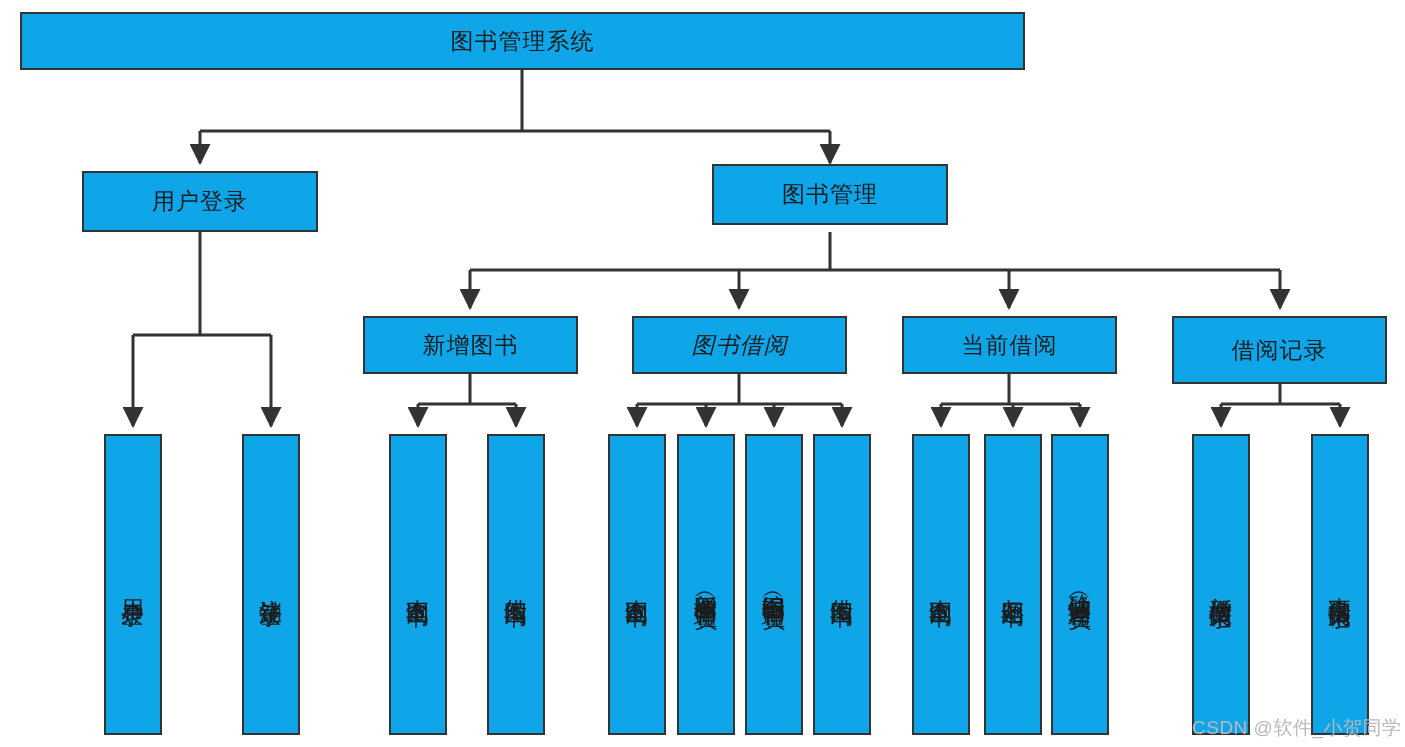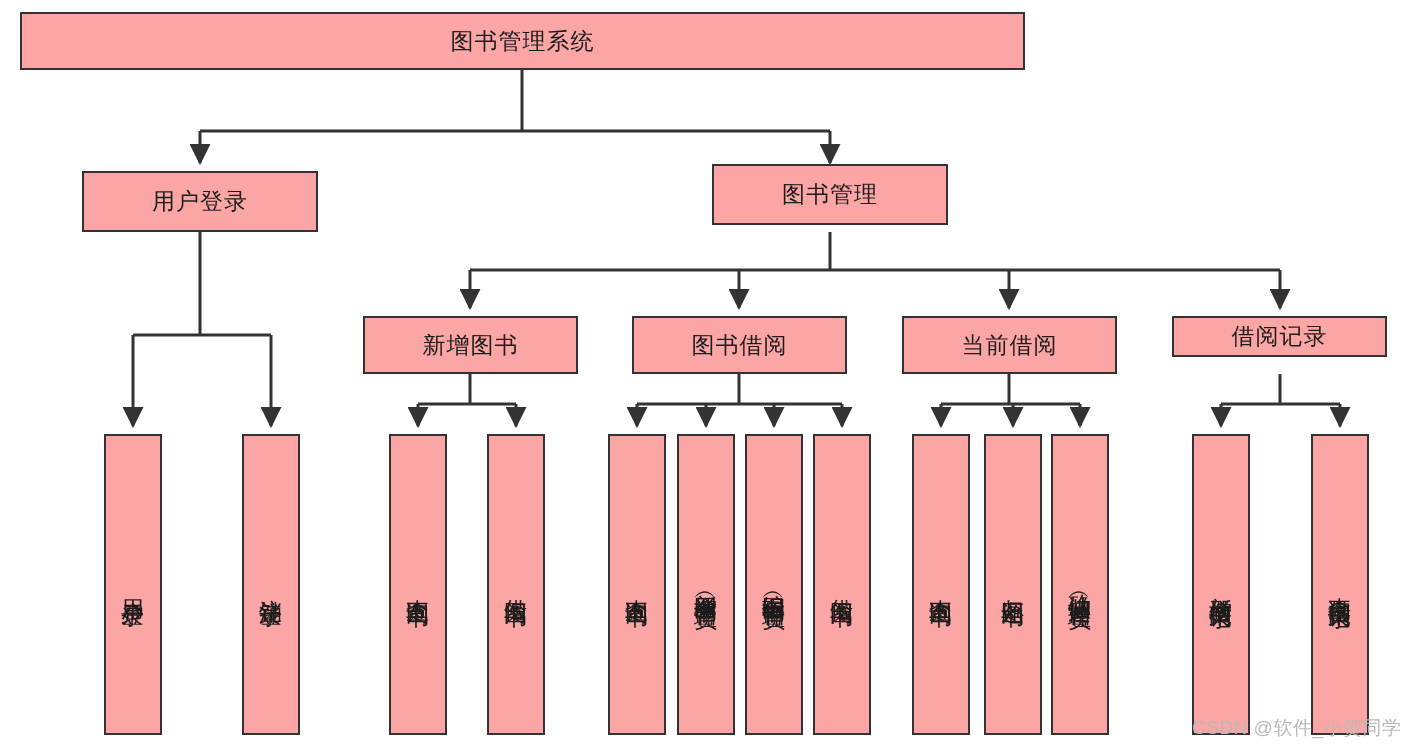--- a/index.html
+++ b/index.html
@@ -20,21 +20,21 @@
   #edges {
     position: absolute;
     left: 0;
     top: 0;
     width: 1405px;
     height: 747px;
   }
   .node {
     position: absolute;
     box-sizing: border-box;
-    background: #fca5a5;
+    background: #0ea5e9;
     border: 2px solid #333333;
     display: flex;
     align-items: center;
     justify-content: center;
     color: #1c1c1c;
   }
   .node-h {
     font-size: 23px;
     letter-spacing: 1px;
     line-height: 1;
@@ -120,27 +120,27 @@
   <div class="node node-h" style="left:82px; top:171px; width:236px; height:61px;">
     <span>用户登录</span>
   </div>
   <div class="node node-h" style="left:712px; top:164px; width:236px; height:61px;">
     <span>图书管理</span>
   </div>
 
   <div class="node node-h" style="left:363px; top:316px; width:215px; height:58px;">
     <span>新增图书</span>
   </div>
-  <div class="node node-h" style="left:632px; top:316px; width:215px; height:58px;">
+  <div class="node node-h" style="left:632px; top:316px; width:215px; height:58px;font-style:italic;">
     <span>图书借阅</span>
   </div>
   <div class="node node-h" style="left:902px; top:316px; width:215px; height:58px;">
     <span>当前借阅</span>
   </div>
-  <div class="node node-h" style="left:1172px; top:316px; width:215px; height:41px;">
+  <div class="node node-h" style="left:1172px; top:316px; width:215px; height:68px;">
     <span>借阅记录</span>
   </div>
 
   <div class="node node-v" style="left:104px; top:434px; width:58px; height:301px;">
     <span>用户登录</span>
   </div>
   <div class="node node-v" style="left:242px; top:434px; width:58px; height:301px;">
     <span>注销登录</span>
   </div>
   <div class="node node-v" style="left:389px; top:434px; width:58px; height:301px;">

